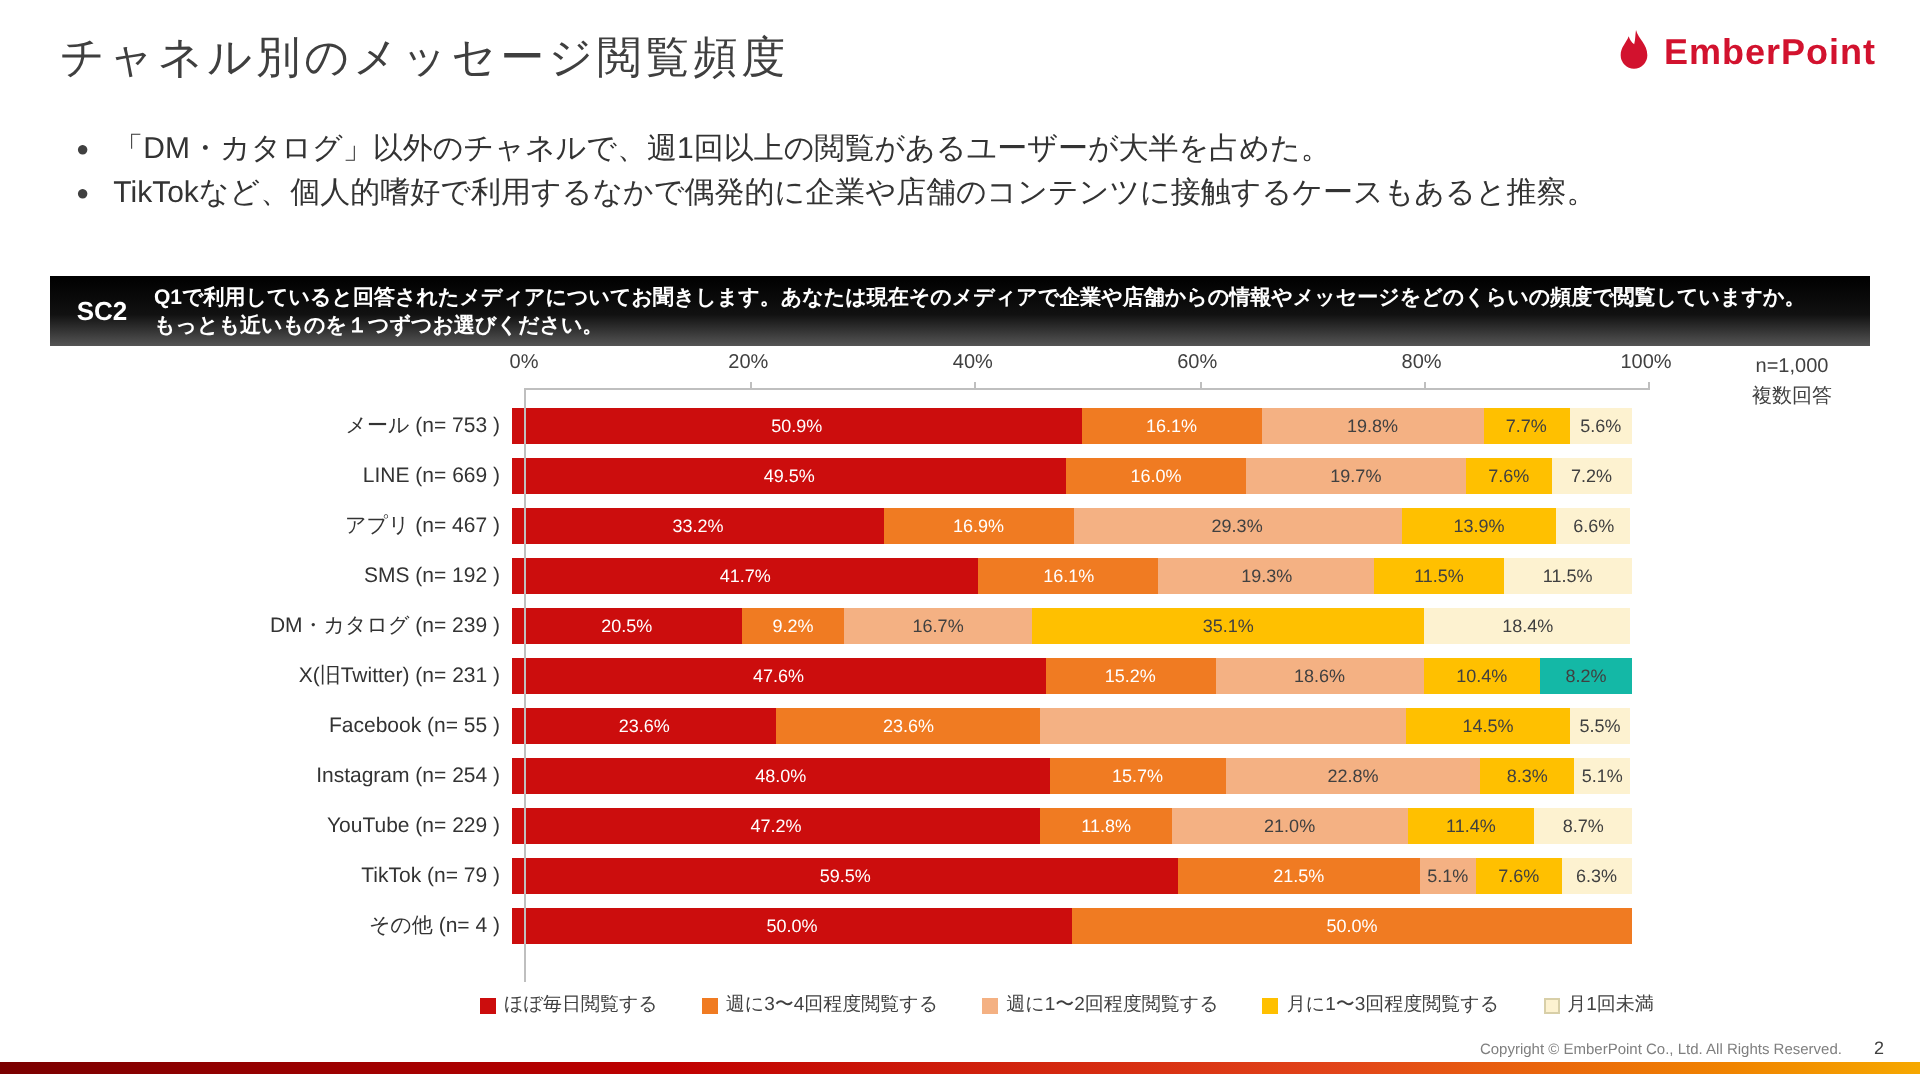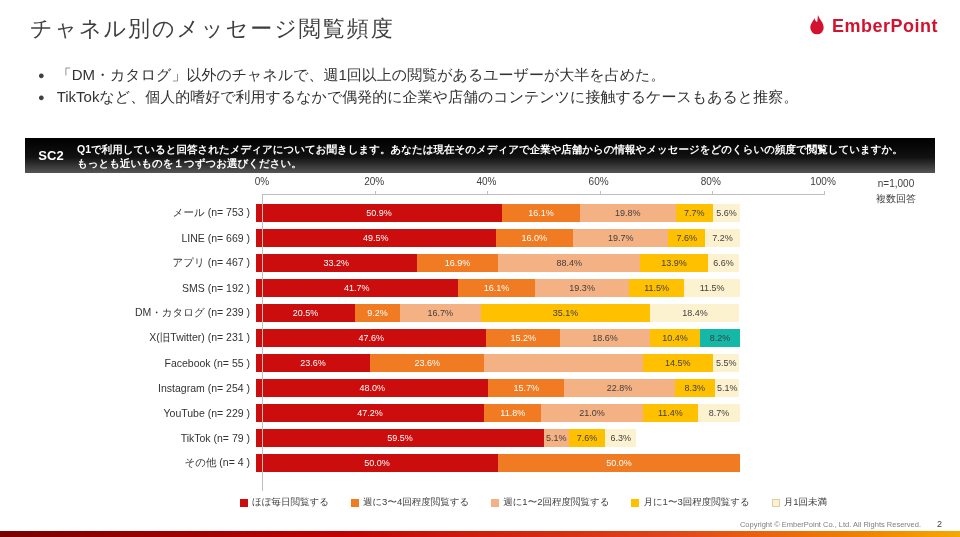--- a/index.html
+++ b/index.html
@@ -25,21 +25,21 @@
   .sample-note { position:absolute; right:24px; top:176px; width:80px; text-align:center; font-size:10px; color:#404040; line-height:15px; }
 
   .chart { position:absolute; left:24px; top:176px; width:850px; }
   .axis { position:relative; margin-left:238px; width:561px; height:18px; }
   .axis-tick { position:absolute; top:0; transform:translateX(-50%); font-size:10px; color:#404040; }
   .plot { position:relative; padding-top:6px; }
   .plot-frame { position:absolute; left:238px; top:0; width:562px; height:297px; border-top:1px solid #bfbfbf; border-left:1px solid #bfbfbf; pointer-events:none; }
   .axis-notch { position:absolute; top:-4px; width:1px; height:4px; background:#bfbfbf; }
   .chart-row { display:flex; align-items:center; height:25px; }
   .cat-label { width:232px; text-align:right; padding-right:6px; font-size:10.5px; color:#333; white-space:nowrap; }
-  .bar-track { width:484px; height:18px; display:flex; overflow:hidden; }
+  .bar-track { width:560px; height:18px; display:flex; overflow:hidden; }
   .seg { height:100%; display:flex; align-items:center; justify-content:center; overflow:visible; }
   .seg-label { font-size:9px; white-space:nowrap; }
 
   .legend { position:absolute; left:240px; top:496px; display:flex; gap:22px; }
   .legend-item { display:flex; align-items:center; gap:4px; }
   .legend-swatch { width:8px; height:8px; display:inline-block; }
   .legend-label { font-size:9.5px; color:#404040; }
 
   .footer { position:absolute; right:18px; bottom:8px; display:flex; align-items:baseline; gap:16px; }
   .copyright { font-size:7.5px; color:#7f7f7f; }
@@ -147,21 +147,21 @@
           <div class="chart-row">
             <div class="cat-label">アプリ (n= 467 )</div>
             <div class="bar-track">
               <div class="seg" style="width: 33.2%; background: rgb(204, 13, 13);">
                 <span class="seg-label" style="color: rgb(255, 255, 255);">33.2%</span>
               </div>
               <div class="seg" style="width: 16.9%; background: rgb(240, 123, 34);">
                 <span class="seg-label" style="color: rgb(255, 255, 255);">16.9%</span>
               </div>
               <div class="seg" style="width: 29.3%; background: rgb(244, 177, 131);">
-                <span class="seg-label" style="color: rgb(64, 64, 64);">88.4%</span>
+                <span class="seg-label" style="color: rgb(64, 64, 64);">29.3%</span>
               </div>
               <div class="seg" style="width: 13.9%; background: rgb(255, 192, 0);">
                 <span class="seg-label" style="color: rgb(64, 64, 64);">13.9%</span>
               </div>
               <div class="seg" style="width: 6.6%; background: rgb(253, 242, 208);">
                 <span class="seg-label" style="color: rgb(64, 64, 64);">6.6%</span>
               </div>
             </div>
           </div>
           <div class="chart-row">
@@ -282,20 +282,23 @@
               <div class="seg" style="width: 8.7%; background: rgb(253, 242, 208);">
                 <span class="seg-label" style="color: rgb(64, 64, 64);">8.7%</span>
               </div>
             </div>
           </div>
           <div class="chart-row">
             <div class="cat-label">TikTok (n= 79 )</div>
             <div class="bar-track">
               <div class="seg" style="width: 59.5%; background: rgb(204, 13, 13);">
                 <span class="seg-label" style="color: rgb(255, 255, 255);">59.5%</span>
+              </div>
+              <div class="seg" style="width: 21.5%; background: rgb(240, 123, 34);">
+                <span class="seg-label" style="color: rgb(255, 255, 255);">21.5%</span>
               </div>
               <div class="seg" style="width: 5.1%; background: rgb(244, 177, 131);">
                 <span class="seg-label" style="color: rgb(64, 64, 64);">5.1%</span>
               </div>
               <div class="seg" style="width: 7.6%; background: rgb(255, 192, 0);">
                 <span class="seg-label" style="color: rgb(64, 64, 64);">7.6%</span>
               </div>
               <div class="seg" style="width: 6.3%; background: rgb(253, 242, 208);">
                 <span class="seg-label" style="color: rgb(64, 64, 64);">6.3%</span>
               </div>

